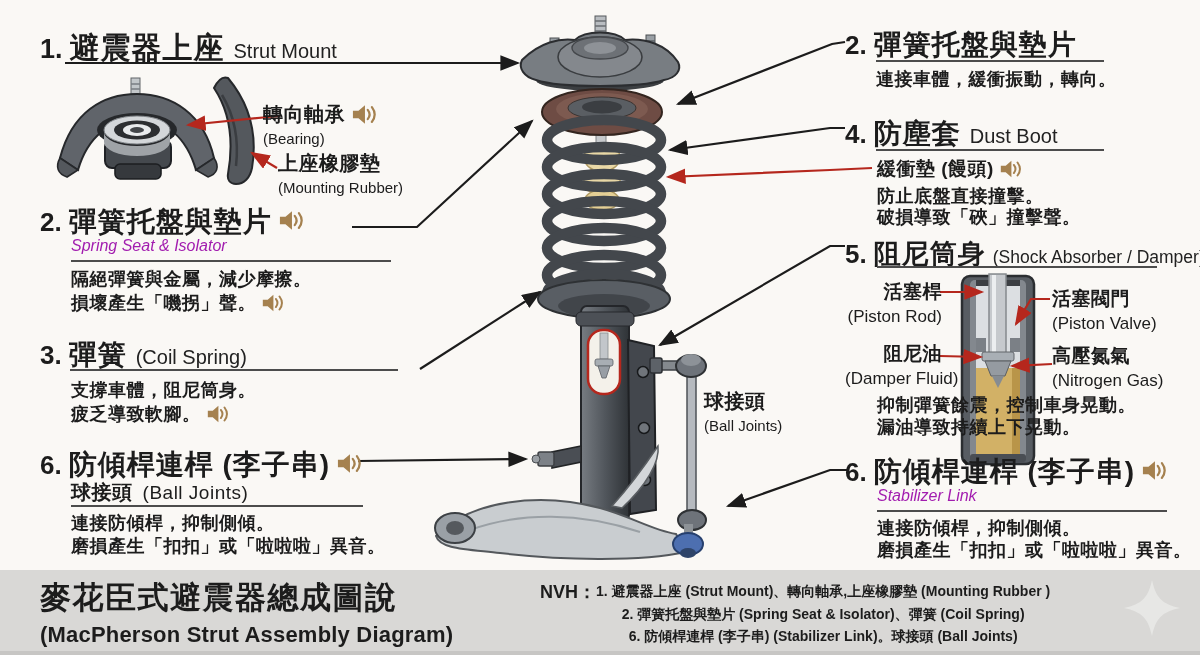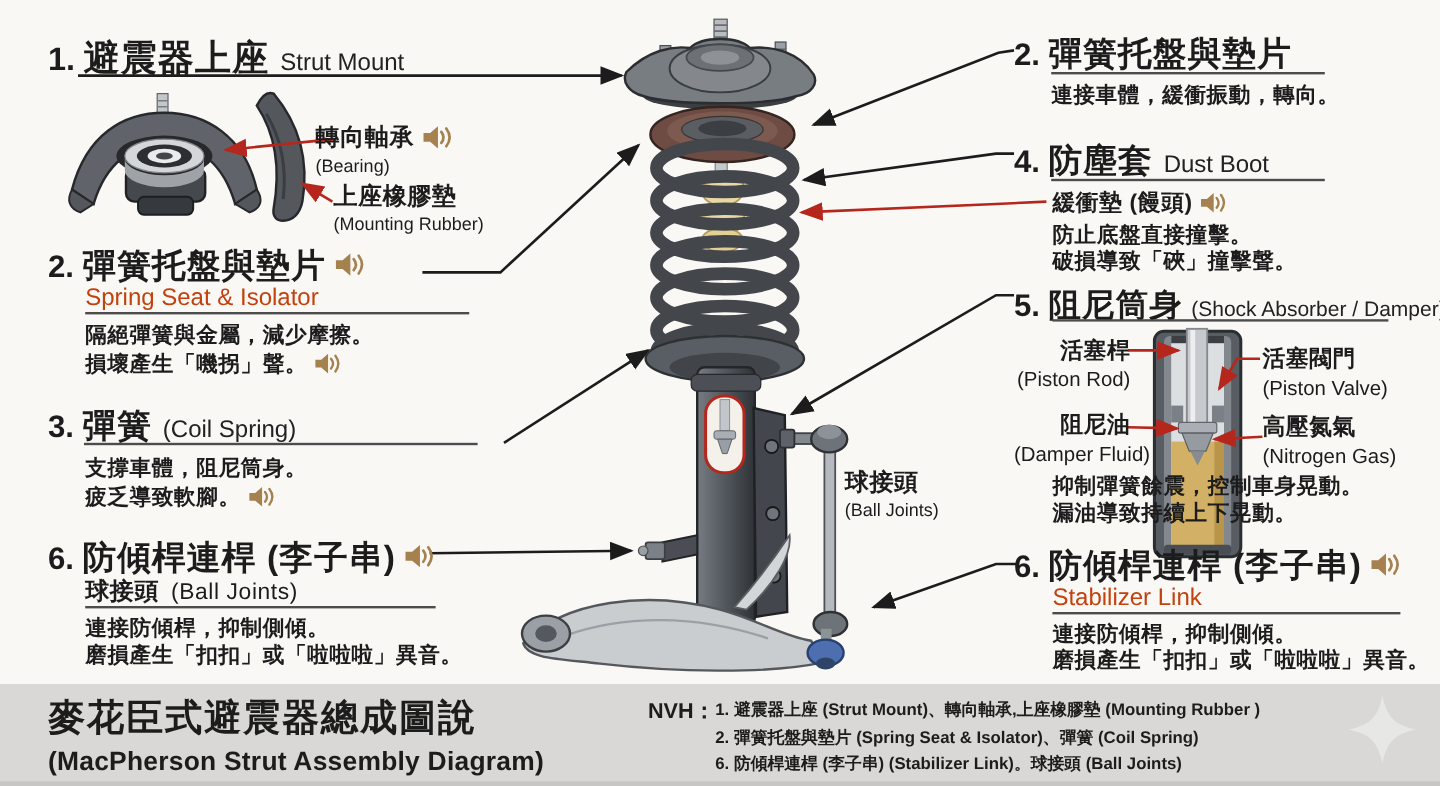--- a/index.html
+++ b/index.html
@@ -6,37 +6,37 @@
   #canvas{position:relative;width:1200px;height:655px;background:#faf8f5;overflow:hidden;
           font-family:"Liberation Sans","DejaVu Sans",sans-serif;color:#1c1c1c;}
   .overlay{position:absolute;left:0;top:0;z-index:1;pointer-events:none;}
   .txt{position:absolute;z-index:2;white-space:nowrap;}
   .head{display:flex;align-items:baseline;}
   .head .num{font-weight:bold;font-size:26px;margin-right:7px;}
   .head .zh{font-weight:bold;font-size:28px;letter-spacing:1px;}
   .head .en{font-size:20px;margin-left:9px;color:#222;}
   .head.big .num{font-size:27px}
   .head.big .zh{font-size:30px}
-  .sub{font-size:20px;color:#c2410c;}
+  .sub{font-size:16px;color:#a21caf;font-style:italic;}
   .sub-b{font-size:20px;font-weight:bold;letter-spacing:.5px;}
   .sub-b .en{font-weight:normal;font-size:19px;margin-left:4px;}
   .rule{position:absolute;z-index:2;height:2px;background:#4c4c4c;}
   .desc{font-size:18px;font-weight:bold;letter-spacing:.5px;}
   .lbl-zh{font-size:20px;font-weight:bold;letter-spacing:.5px;}
   .lbl-en{font-size:15px;font-weight:normal;margin-top:2px;}
   .s5lbl .lbl-zh{font-size:19px}
   .s5lbl .lbl-en{font-size:17px}
   .row{display:flex;align-items:center;}
   .spk{display:inline-block;width:25px;height:21px;margin-left:7px;flex:none;}
   .spk.small{width:22px;height:18px;margin-left:6px;}
   #footer-bar{position:absolute;left:0;top:570px;width:1200px;height:85px;background:#d9d8d6;z-index:1;}
   #footer-edge{position:absolute;left:0;bottom:0;width:100%;height:4px;background:#c7c6c4;}
   .f-title-zh{font-size:31px;font-weight:bold;letter-spacing:1.5px;}
   .f-title-en{font-size:22px;font-weight:bold;margin-top:3px;letter-spacing:.2px;}
-  .nvh{display:flex;font-weight:bold;}
+  .nvh{display:flex;font-weight:bold;text-align:center;}
   .nvh .lab{font-size:18px;flex:none;}
   .nvh .lines div{font-size:14px;line-height:22.5px;}
 </style>
 </head>
 <body>
 
 <div id="canvas">
 
   <svg class="overlay" width="1200" height="655" viewBox="0 0 1200 655">
     <defs>

